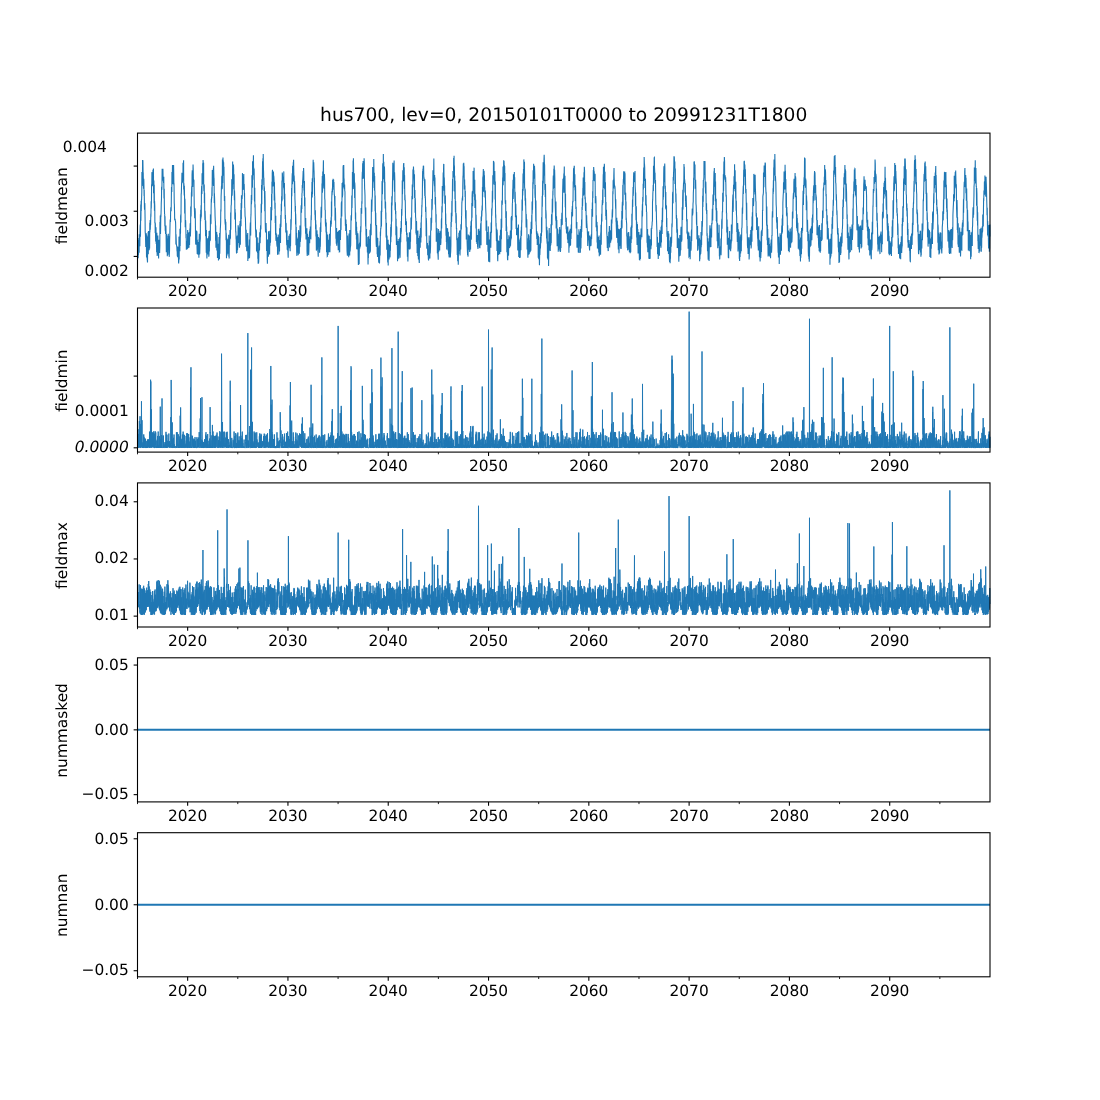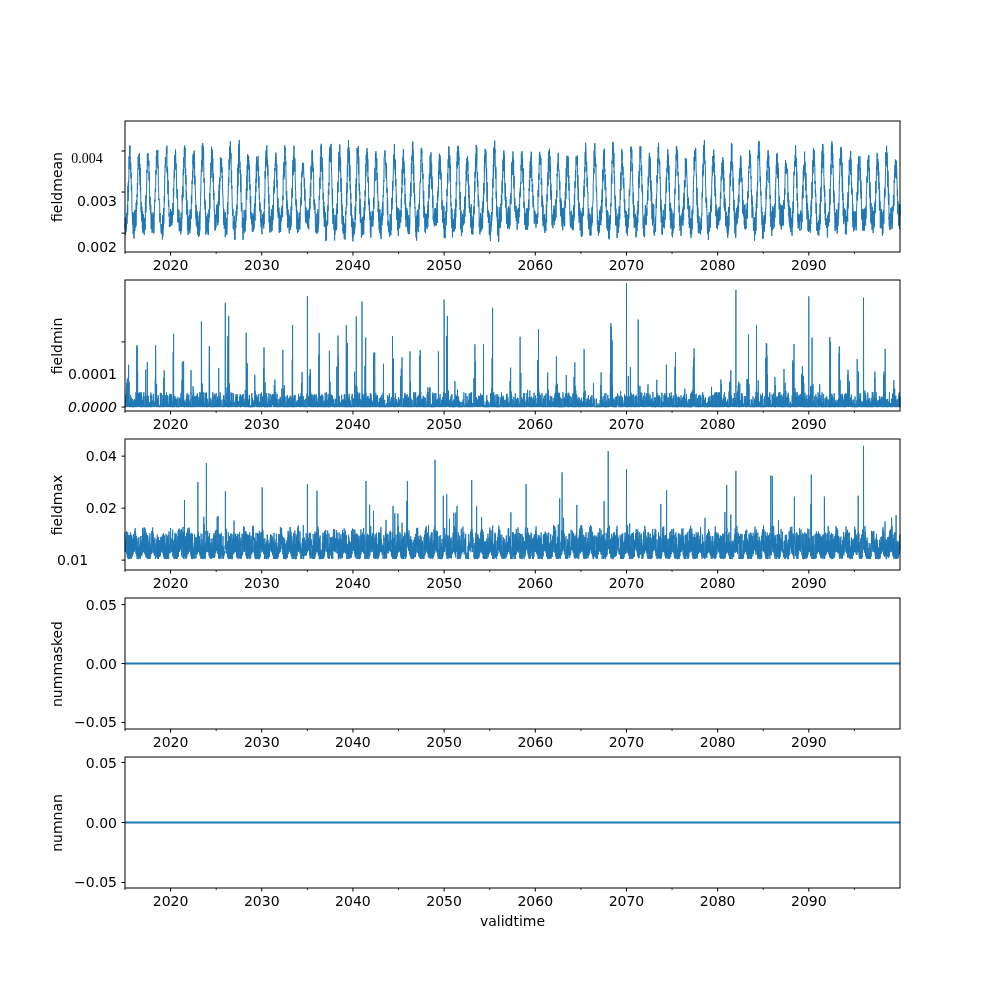--- a/index.html
+++ b/index.html
@@ -132,56 +132,56 @@
       <line x1="398.5294117647059" x2="398.5294117647059" y1="888" y2="890" stroke="#000000" stroke-width="0.8"></line>
       <line x1="489.70588235294116" x2="489.70588235294116" y1="888" y2="890" stroke="#000000" stroke-width="0.8"></line>
       <line x1="580.8823529411765" x2="580.8823529411765" y1="888" y2="890" stroke="#000000" stroke-width="0.8"></line>
       <line x1="672.0588235294118" x2="672.0588235294118" y1="888" y2="890" stroke="#000000" stroke-width="0.8"></line>
       <line x1="763.2352941176471" x2="763.2352941176471" y1="888" y2="890" stroke="#000000" stroke-width="0.8"></line>
       <line x1="854.4117647058823" x2="854.4117647058823" y1="888" y2="890" stroke="#000000" stroke-width="0.8"></line>
       <line x1="121.5" x2="125" y1="882.481684981685" y2="882.481684981685" stroke="#000000" stroke-width="1"></line>
       <line x1="121.5" x2="125" y1="822.5" y2="822.5" stroke="#000000" stroke-width="1"></line>
       <line x1="121.5" x2="125" y1="762.518315018315" y2="762.518315018315" stroke="#000000" stroke-width="1"></line>
     </svg>
+  <div class="title">hus700, lev=0, 20150101T0000 to 20991231T1800</div>
   <div class="ylabel" style="left: 57px; top: 186.5px;">fieldmean</div>
   <div class="ylabel" style="left: 57px; top: 345.5px;">fieldmin</div>
   <div class="ylabel" style="left: 57px; top: 504.5px;">fieldmax</div>
   <div class="ylabel" style="left: 57px; top: 663.5px;">nummasked</div>
   <div class="ylabel" style="left: 57px; top: 822.5px;">numnan</div>
-  <div class="xlabel">validtime</div>
 <div class="ticklabel" style="left: 146.588px; top: 256px; width: 48px; text-align: center;">2020</div>
     <div class="ticklabel" style="left: 237.765px; top: 256px; width: 48px; text-align: center;">2030</div>
     <div class="ticklabel" style="left: 328.941px; top: 256px; width: 48px; text-align: center;">2040</div>
     <div class="ticklabel" style="left: 420.118px; top: 256px; width: 48px; text-align: center;">2050</div>
     <div class="ticklabel" style="left: 511.294px; top: 256px; width: 48px; text-align: center;">2060</div>
     <div class="ticklabel" style="left: 602.471px; top: 256px; width: 48px; text-align: center;">2070</div>
     <div class="ticklabel" style="left: 693.647px; top: 256px; width: 48px; text-align: center;">2080</div>
     <div class="ticklabel" style="left: 784.824px; top: 256px; width: 48px; text-align: center;">2090</div>
     <div class="ticklabel" style="left: 57px; top: 238px; width: 60px; text-align: right;">0.002</div>
     <div class="ticklabel" style="left: 57px; top: 192px; width: 60px; text-align: right;">0.003</div>
-    <div class="ticklabel" style="left: 57px; top: 150px; width: 60px; text-align: center; font-family: Liberation Serif, serif;">0.004</div>
+    <div class="ticklabel" style="left: 57px; top: 125px; width: 60px; text-align: left;">0.004</div>
     <div class="ticklabel" style="left: 146.588px; top: 415px; width: 48px; text-align: center;">2020</div>
     <div class="ticklabel" style="left: 237.765px; top: 415px; width: 48px; text-align: center;">2030</div>
     <div class="ticklabel" style="left: 328.941px; top: 415px; width: 48px; text-align: center;">2040</div>
     <div class="ticklabel" style="left: 420.118px; top: 415px; width: 48px; text-align: center;">2050</div>
     <div class="ticklabel" style="left: 511.294px; top: 415px; width: 48px; text-align: center;">2060</div>
     <div class="ticklabel" style="left: 602.471px; top: 415px; width: 48px; text-align: center;">2070</div>
     <div class="ticklabel" style="left: 693.647px; top: 415px; width: 48px; text-align: center;">2080</div>
     <div class="ticklabel" style="left: 784.824px; top: 415px; width: 48px; text-align: center;">2090</div>
     <div class="ticklabel" style="left: 57px; top: 398.09px; width: 60px; text-align: right; font-style: italic;">0.0000</div>
     <div class="ticklabel" style="left: 57px; top: 332.915px; width: 60px; text-align: right; margin-top: 32px;">0.0001</div>
     <div class="ticklabel" style="left: 146.588px; top: 574px; width: 48px; text-align: center;">2020</div>
     <div class="ticklabel" style="left: 237.765px; top: 574px; width: 48px; text-align: center;">2030</div>
     <div class="ticklabel" style="left: 328.941px; top: 574px; width: 48px; text-align: center;">2040</div>
     <div class="ticklabel" style="left: 420.118px; top: 574px; width: 48px; text-align: center;">2050</div>
     <div class="ticklabel" style="left: 511.294px; top: 574px; width: 48px; text-align: center;">2060</div>
     <div class="ticklabel" style="left: 602.471px; top: 574px; width: 48px; text-align: center;">2070</div>
     <div class="ticklabel" style="left: 693.647px; top: 574px; width: 48px; text-align: center;">2080</div>
     <div class="ticklabel" style="left: 784.824px; top: 574px; width: 48px; text-align: center;">2090</div>
-    <div class="ticklabel" style="left: 57px; top: 551.123px; width: 60px; ">0.01</div>
+    <div class="ticklabel" style="left: 57px; top: 551.123px; width: 60px; text-align: right;">0.01</div>
     <div class="ticklabel" style="left: 57px; top: 499.139px; width: 60px; text-align: right;">0.02</div>
     <div class="ticklabel" style="left: 57px; top: 447.155px; width: 60px; text-align: right;">0.04</div>
     <div class="ticklabel" style="left: 146.588px; top: 733px; width: 48px; text-align: center;">2020</div>
     <div class="ticklabel" style="left: 237.765px; top: 733px; width: 48px; text-align: center;">2030</div>
     <div class="ticklabel" style="left: 328.941px; top: 733px; width: 48px; text-align: center;">2040</div>
     <div class="ticklabel" style="left: 420.118px; top: 733px; width: 48px; text-align: center;">2050</div>
     <div class="ticklabel" style="left: 511.294px; top: 733px; width: 48px; text-align: center;">2060</div>
     <div class="ticklabel" style="left: 602.471px; top: 733px; width: 48px; text-align: center;">2070</div>
     <div class="ticklabel" style="left: 693.647px; top: 733px; width: 48px; text-align: center;">2080</div>
     <div class="ticklabel" style="left: 784.824px; top: 733px; width: 48px; text-align: center;">2090</div>

